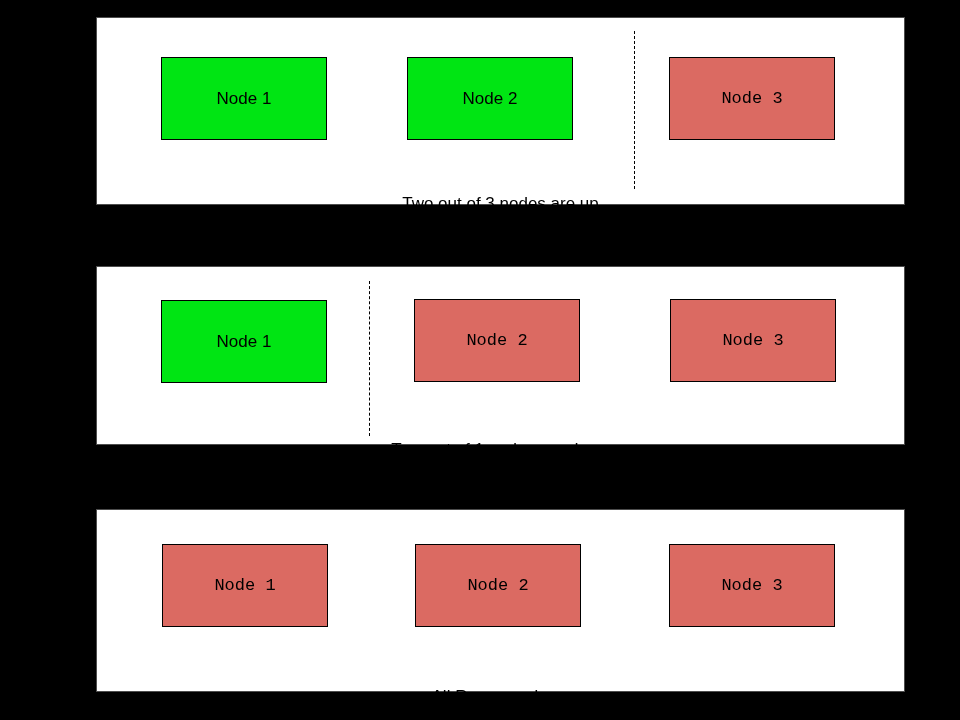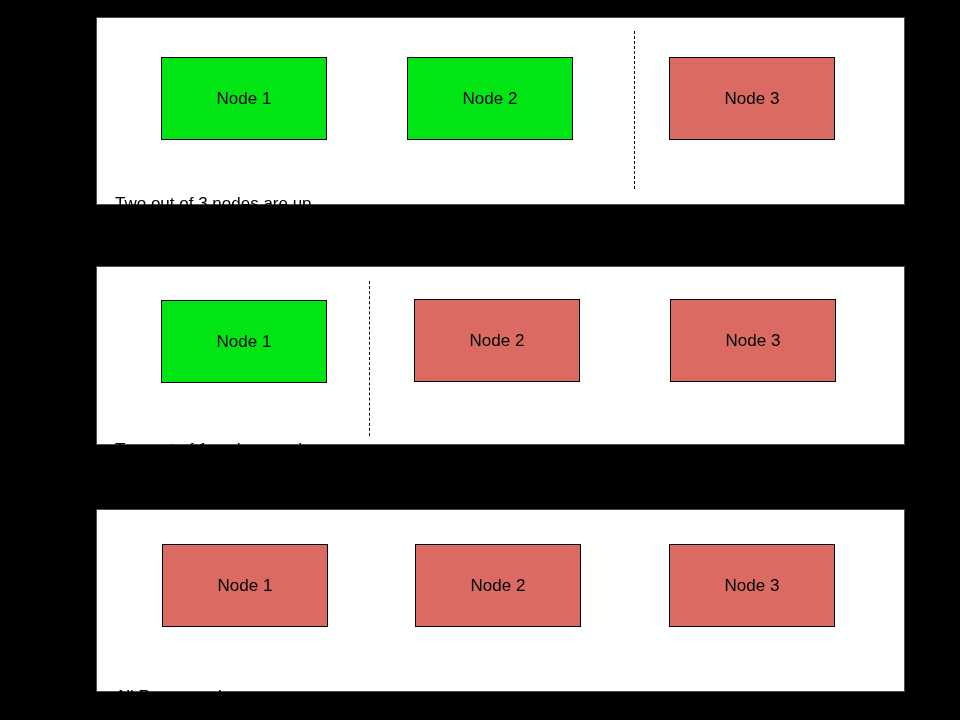--- a/index.html
+++ b/index.html
@@ -35,21 +35,21 @@
     height: 83px;
     border: 1px solid var(--node-border, #000);
     box-sizing: border-box;
     display: flex;
     align-items: center;
     justify-content: center;
     font-size: 17px;
     color: #000;
   }
   .node.up   { background: var(--node-up,   #00e513); }
-  .node.down { background: var(--node-down, #db6a62); }
+  .node.down { background: var(--node-down, #db6a62); font-family: Liberation Mono, monospace; }
 
   .p1 .n1 { left: 64px;  top: 39px; }
   .p1 .n2 { left: 310px; top: 39px; }
   .p1 .n3 { left: 572px; top: 39px; }
 
   .p2 .n1 { left: 64px;  top: 33px; }
   .p2 .n2 { left: 317px; top: 32px; }
   .p2 .n3 { left: 573px; top: 32px; }
 
   .p3 .n1 { left: 65px;  top: 34px; }
@@ -59,23 +59,23 @@
   .divider {
     position: absolute;
     width: 0;
     border-left: 1.5px dashed var(--divider, #000);
   }
   .p1 .divider { left: 537px; top: 13px; height: 158px; }
   .p2 .divider { left: 272px; top: 14px; height: 155px; }
 
   .caption {
     position: absolute;
-    left: 18px;
+    left: 0;
     width: 100%;
-    text-align: left;
+    text-align: center;
     font-size: 17px;
     line-height: 22px;
     color: var(--caption-text, #000);
     white-space: pre;
   }
   .p1 .caption { top: 131px; }
   .p2 .caption { top: 128px; }
   .p3 .caption { top: 132px; }
 </style>
 </head>

